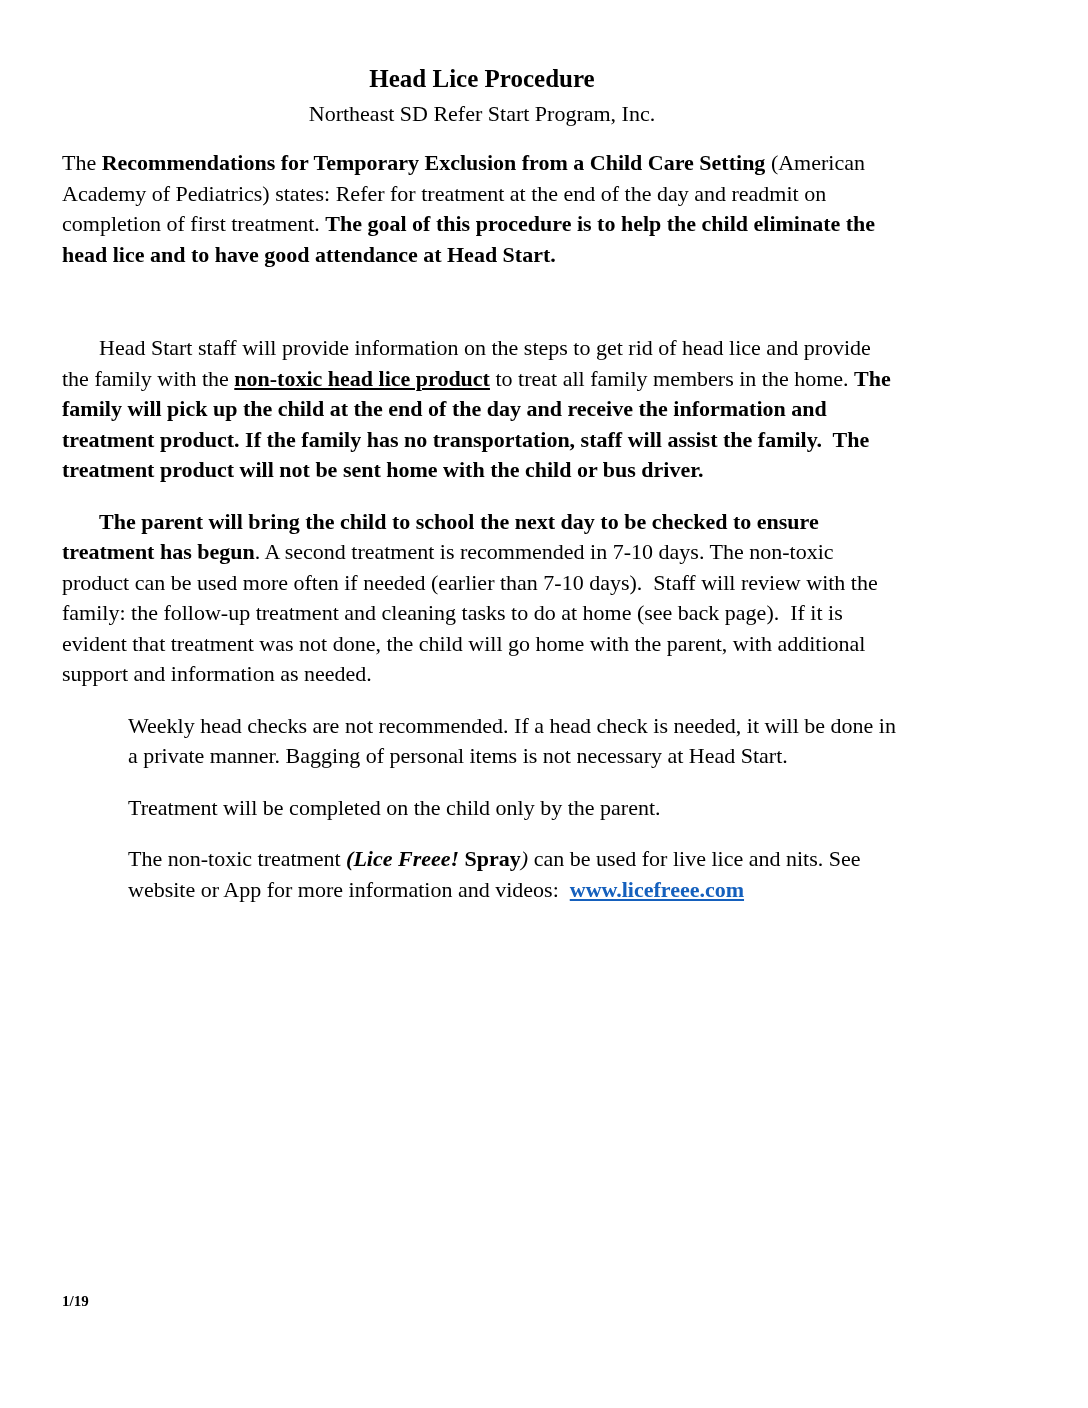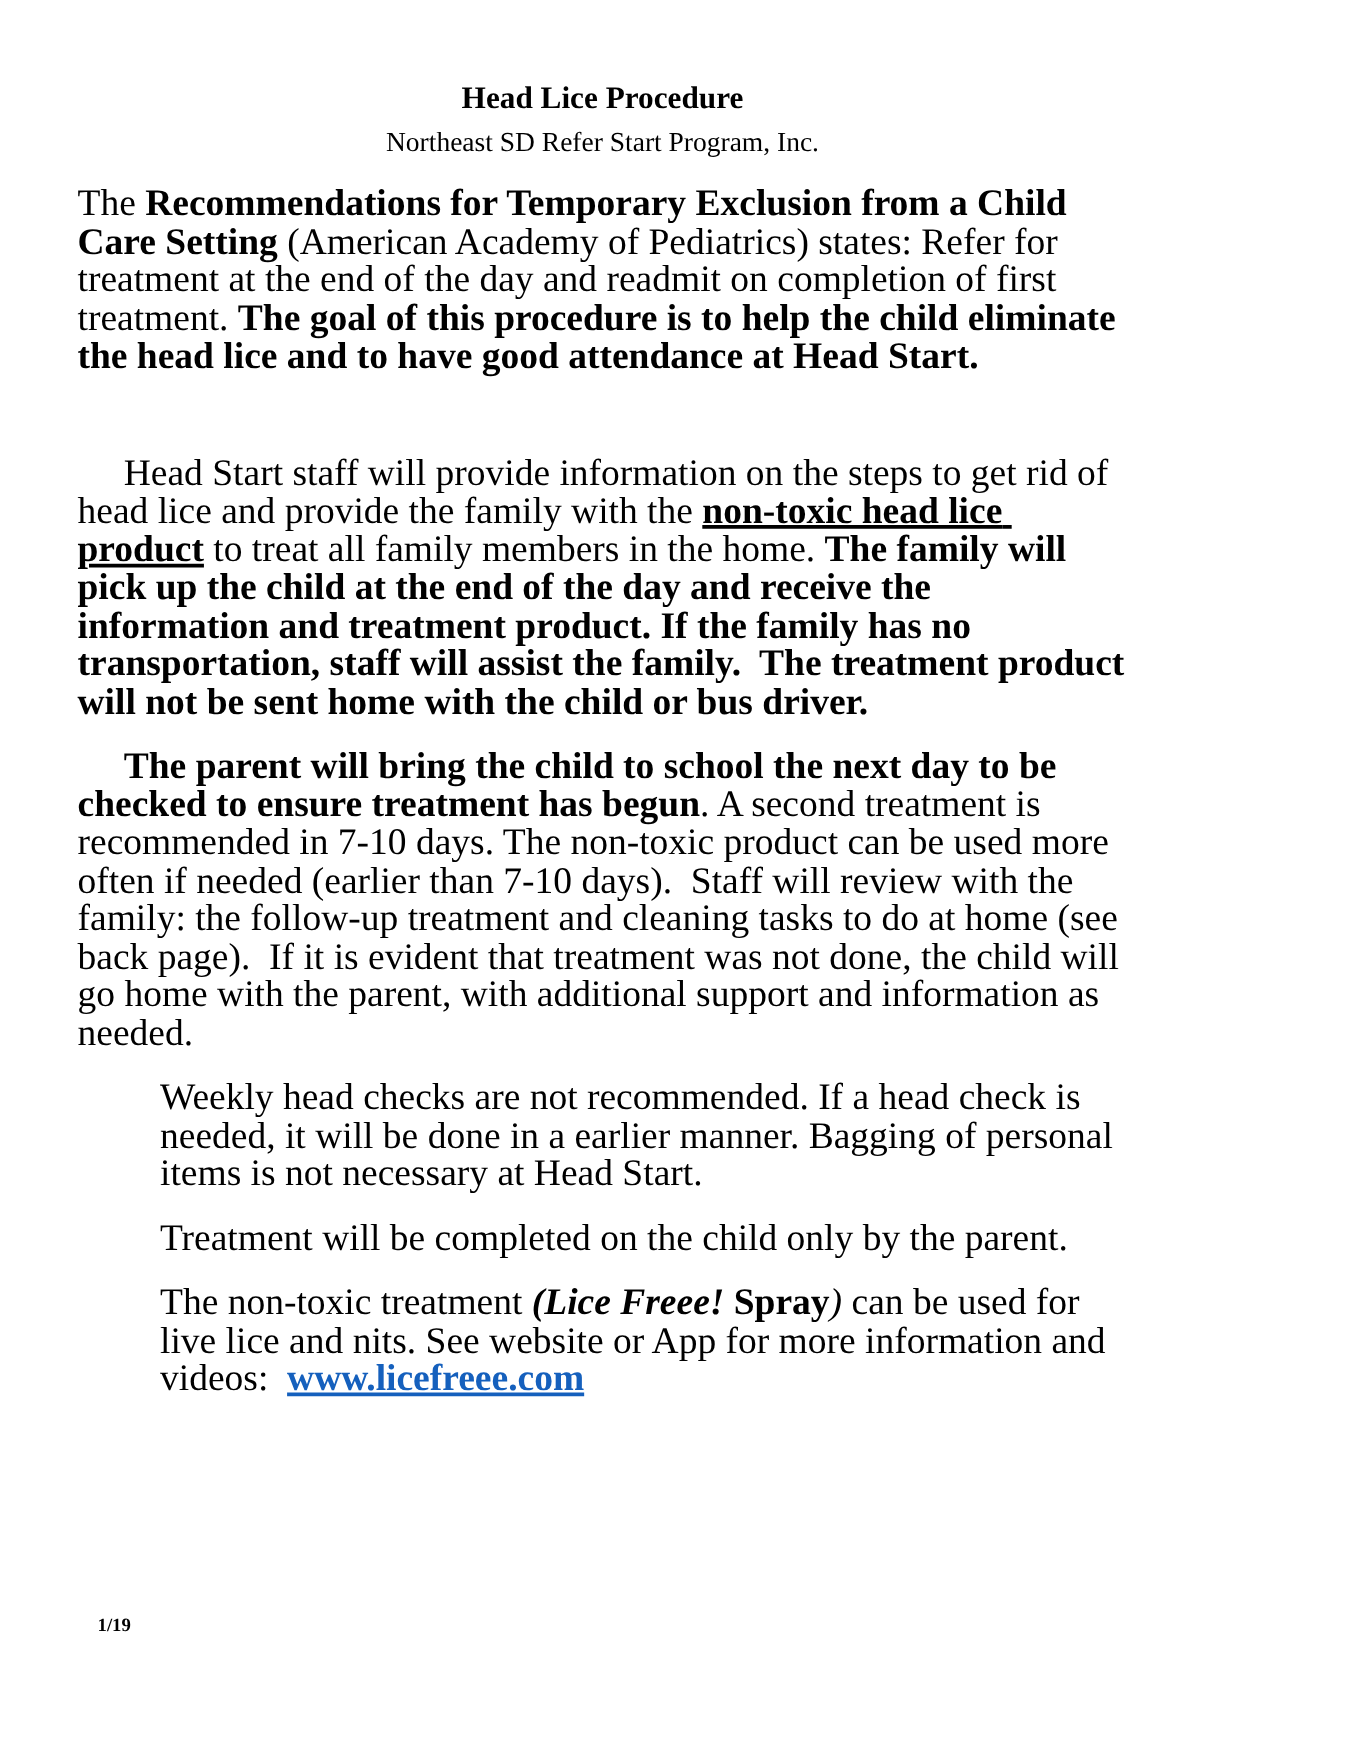--- a/index.html
+++ b/index.html
@@ -28,56 +28,56 @@
     text-align: center;
   }
   .doc-subtitle {
     margin: 4px 0 20px 0;
     font-size: 22px;
     line-height: 29px;
     text-align: center;
   }
   .para {
     margin: 0 0 21px 0;
-    font-size: 30px;
+    font-size: 22px;
     line-height: 30.5px;
     white-space: pre-wrap;
   }
   .para.indent-first-line {
     text-indent: 37px;
   }
   .para.indent-block {
     margin-left: 66px;
   }
   .para.gap-large {
     margin-bottom: 63px;
   }
   .para a {
     cursor: pointer;
     text-align: center;
   }
   .page-footer {
     position: absolute;
-    left: 78px;
+    left: 62px;
     top: 1292px;
     font-size: 15px;
     line-height: 19px;
     font-weight: bold;
   }
 </style>
 </head>
 <body>
 
 <div class="page">
   <div class="content">
     <h1 class="doc-title">Head Lice Procedure</h1>
     <div class="doc-subtitle">Northeast SD Refer Start Program, Inc.</div>
     <div>
         <p class="para indent-none gap-large"><span>The </span><span style="font-weight: bold;">Recommendations for Temporary Exclusion from a Child Care Setting</span><span> (American Academy of Pediatrics) states: Refer for treatment at the end of the day and readmit on completion of first treatment. </span><span style="font-weight: bold;">The goal of this procedure is to help the child eliminate the head lice and to have good attendance at Head Start.</span></p>
         <p class="para indent-first-line"><span>Head Start staff will provide information on the steps to get rid of head lice and provide the family with the </span><span style="font-weight: bold; text-decoration: underline;">non-toxic head lice product</span><span> to treat all family members in the home. </span><span style="font-weight: bold;">The family will pick up the child at the end of the day and receive the information and treatment product. If the family has no transportation, staff will assist the family.  The treatment product will not be sent home with the child or bus driver.</span></p>
         <p class="para indent-first-line"><span style="font-weight: bold;">The parent will bring the child to school the next day to be checked to ensure treatment has begun</span><span>. A second treatment is recommended in 7-10 days. The non-toxic product can be used more often if needed (earlier than 7-10 days).  Staff will review with the family: the follow-up treatment and cleaning tasks to do at home (see back page).  If it is evident that treatment was not done, the child will go home with the parent, with additional support and information as needed.</span></p>
-        <p class="para indent-block"><span>Weekly head checks are not recommended. If a head check is needed, it will be done in a earlier manner. Bagging of personal items is not necessary at Head Start.</span></p>
+        <p class="para indent-block"><span>Weekly head checks are not recommended. If a head check is needed, it will be done in a private manner. Bagging of personal items is not necessary at Head Start.</span></p>
         <p class="para indent-block"><span>Treatment will be completed on the child only by the parent.</span></p>
         <p class="para indent-block"><span>The non-toxic treatment </span><span style="font-weight: bold; font-style: italic;">(Lice Freee!</span><span> </span><span style="font-weight: bold;">Spray</span><span style="font-style: italic;">)</span><span> can be used for live lice and nits. See website or App for more information and videos:  </span><a href="#" style="color: rgb(21, 96, 189); font-weight: bold; text-decoration: underline;">www.licefreee.com</a></p>
       </div>
   </div>
   <div class="page-footer">1/19</div>
 </div>
 
 </body></html>

